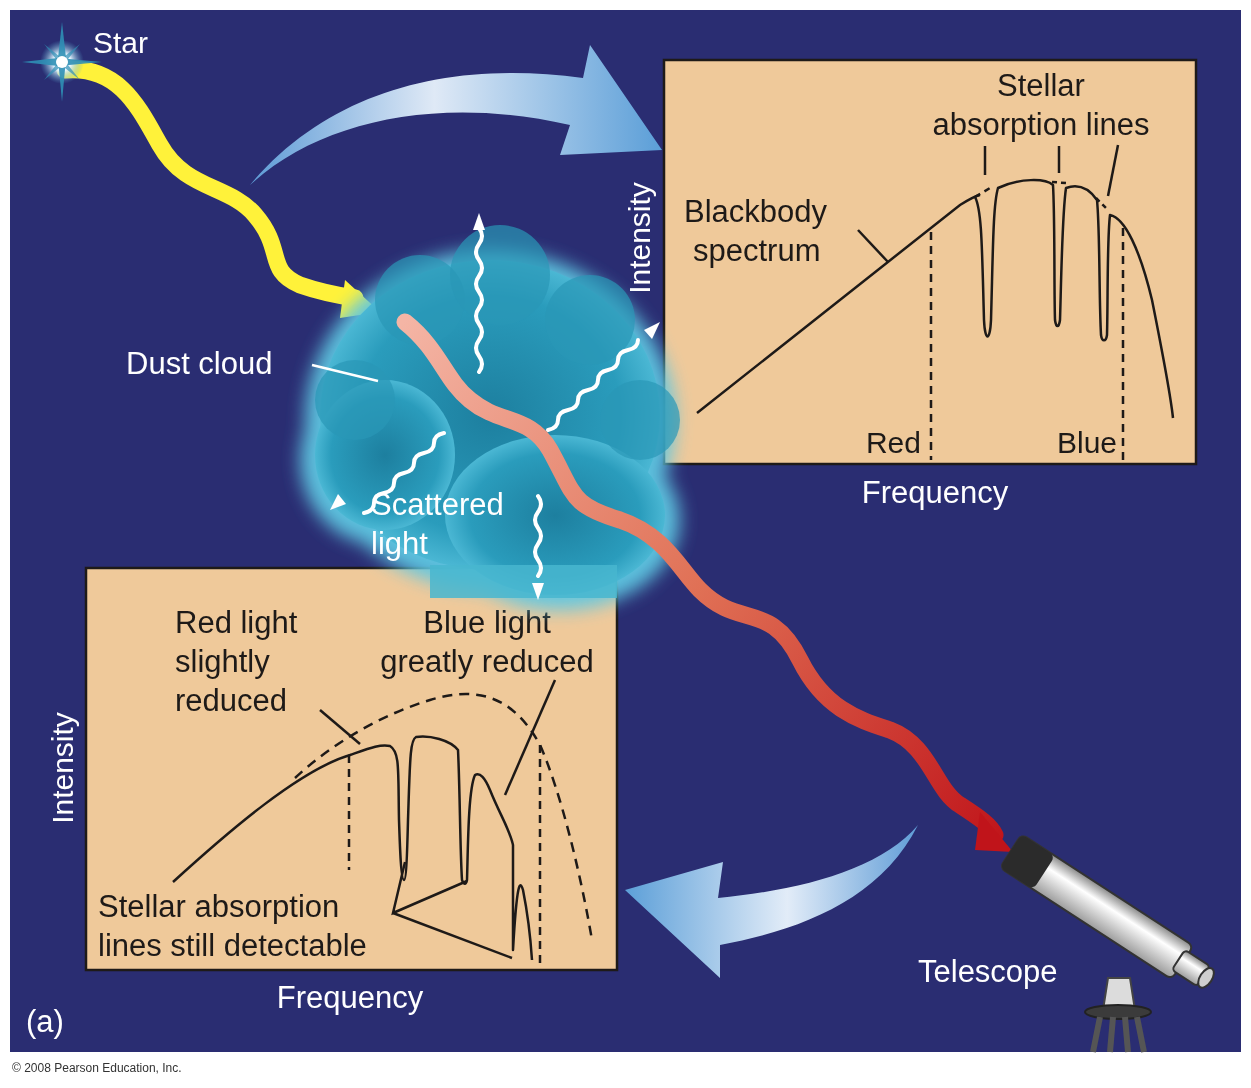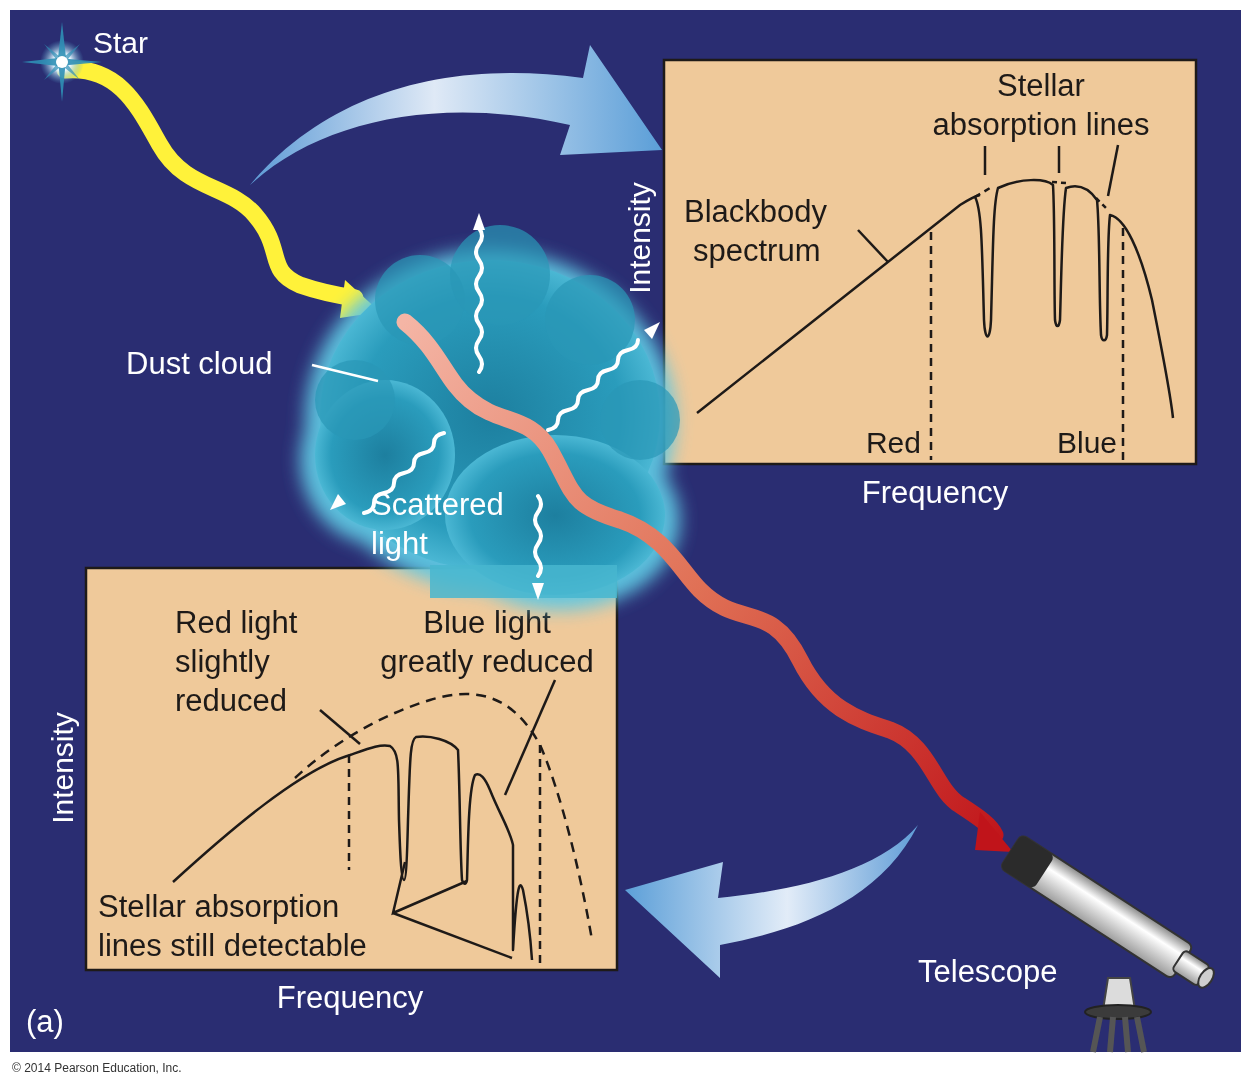--- a/index.html
+++ b/index.html
@@ -187,13 +187,13 @@
     <line x1="1100" y1="1017" x2="1093" y2="1052" stroke="#555" stroke-width="6"></line>
     <line x1="1113" y1="1017" x2="1110" y2="1052" stroke="#555" stroke-width="6"></line>
     <line x1="1125" y1="1017" x2="1128" y2="1052" stroke="#555" stroke-width="6"></line>
     <line x1="1137" y1="1017" x2="1144" y2="1052" stroke="#555" stroke-width="6"></line>
   </g>
   <text x="918" y="982" font-size="31" fill="#ffffff">Telescope</text>
 
   <text x="26" y="1032" font-size="31" fill="#ffffff">(a)</text>
 </svg>
 
-<div class="copyright">© 2014 Pearson Education, Inc.</div>
+<div class="copyright">© 2008 Pearson Education, Inc.</div>
 
 </body></html>

